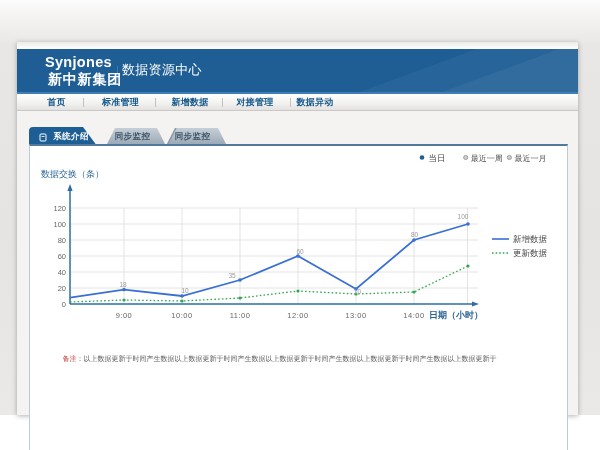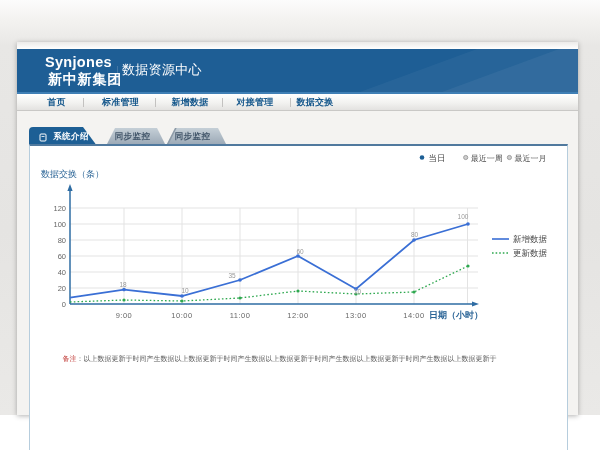--- a/index.html
+++ b/index.html
@@ -50,21 +50,21 @@
       <div class="cn">新中新集团</div>
     </div>
     <div style="position:absolute;left:99.5px;top:17px;width:1px;height:16px;background:rgba(255,255,255,0.16)"></div>
     <div class="title">数据资源中心</div>
   </div>
   <div class="nav">
     <div class="itm" style="left:39.5px">首页</div>
     <div class="itm" style="left:103.5px">标准管理</div>
     <div class="itm" style="left:173px">新增数据</div>
     <div class="itm" style="left:238px">对接管理</div>
-    <div class="itm" style="left:298px">数据交换</div>
+    <div class="itm" style="left:298px">数据异动</div>
     <div class="sep" style="left:66px"></div>
     <div class="sep" style="left:138px"></div>
     <div class="sep" style="left:205px"></div>
     <div class="sep" style="left:273px"></div>
   </div>
   <div class="tabs">
     <svg width="561" height="17" viewBox="0 0 561 17">
       <defs>
         <linearGradient id="gt" x1="0" y1="0" x2="0" y2="1">
           <stop offset="0" stop-color="#c5cfd7"></stop>

